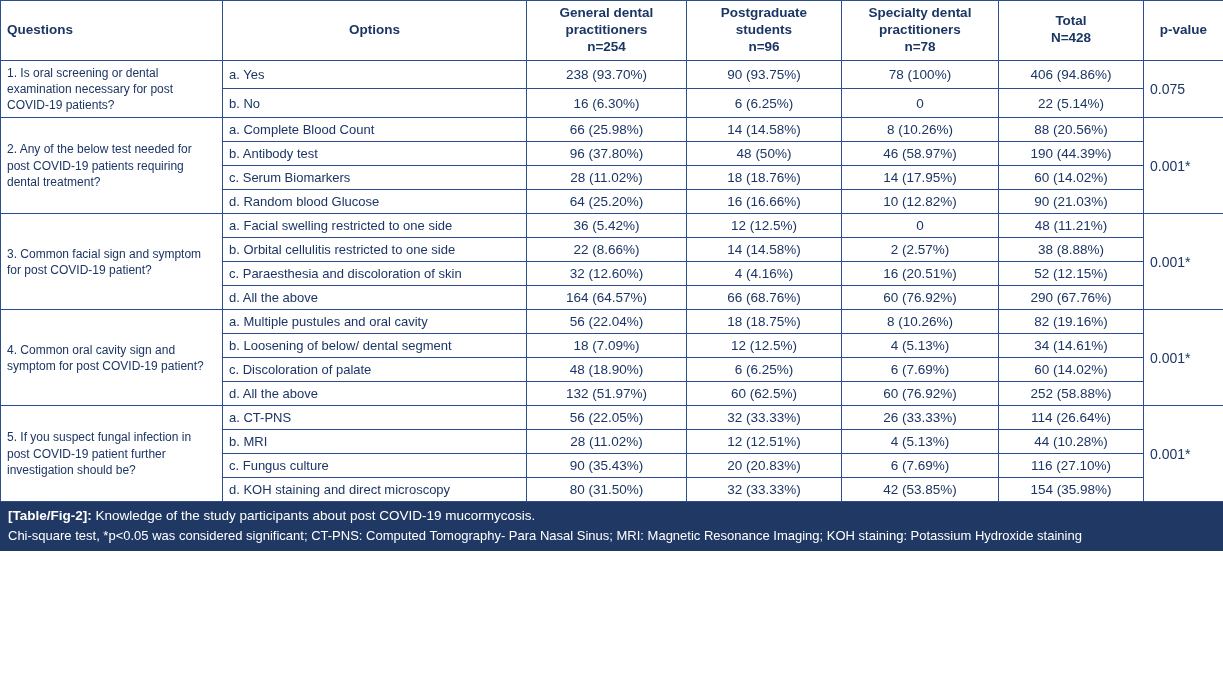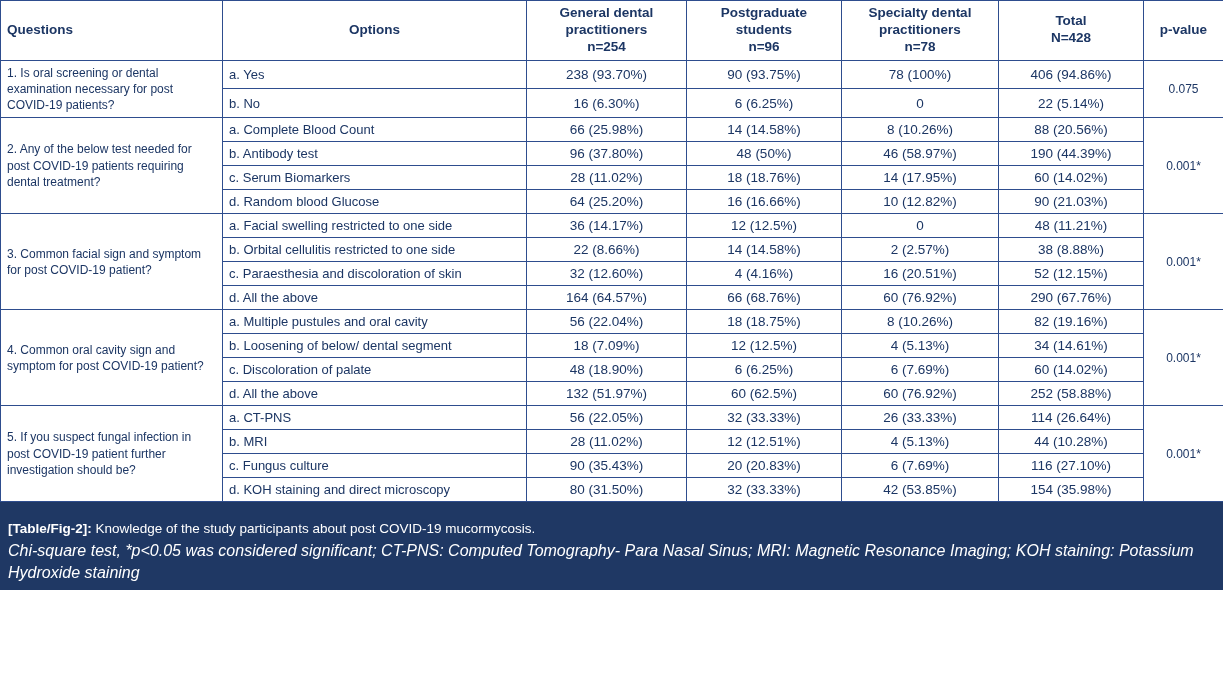--- a/index.html
+++ b/index.html
@@ -59,40 +59,39 @@
   td.o {
     text-align: left;
     padding-left: 10px;
     font-size: 13px;
   }
   td.num {
     text-align: center;
     font-size: 13.5px;
   }
   td.pv {
-    text-align: center;
-    font-size: 12px;
+    text-align: left;
+    font-size: 14px;
   }
   .caption {
     background: #1f3864;
     color: #ffffff;
     width: 1223px;
     box-sizing: border-box;
-    padding: 18px 8px 6px 8px;
+    padding: 5px 8px 6px 8px;
   }
   .caption .line1 {
     font-size: 13.5px;
     line-height: 1.35;
   }
   .caption .line1 b { font-weight: bold; }
   .caption .line2 {
-    font-size: 16px;
+    font-size: 13px;
     line-height: 1.35;
     margin-top: 2px;
-    font-style: italic;
   }
 </style>
 </head>
 <body>
 
 <div class="wrap">
   <table class="tbl">
     <colgroup>
       <col class="c-q">
         <col class="c-o">
@@ -171,21 +170,21 @@
         <tr>
           <td class="o">d. Random blood Glucose</td>
           <td class="num">64 (25.20%)</td>
           <td class="num">16 (16.66%)</td>
           <td class="num">10 (12.82%)</td>
           <td class="num">90 (21.03%)</td>
         </tr>
         <tr>
           <td class="q" rowspan="4">3. Common facial sign and symptom for post COVID-19 patient?</td>
           <td class="o">a. Facial swelling restricted to one side</td>
-          <td class="num">36 (14.17%)</td>
+          <td class="num">36 (5.42%)</td>
           <td class="num">12 (12.5%)</td>
           <td class="num">0</td>
           <td class="num">48 (11.21%)</td>
           <td class="pv" rowspan="4">0.001*</td>
         </tr>
         <tr>
           <td class="o">b. Orbital cellulitis restricted to one side</td>
           <td class="num">22 (8.66%)</td>
           <td class="num">14 (14.58%)</td>
           <td class="num">2 (2.57%)</td>

